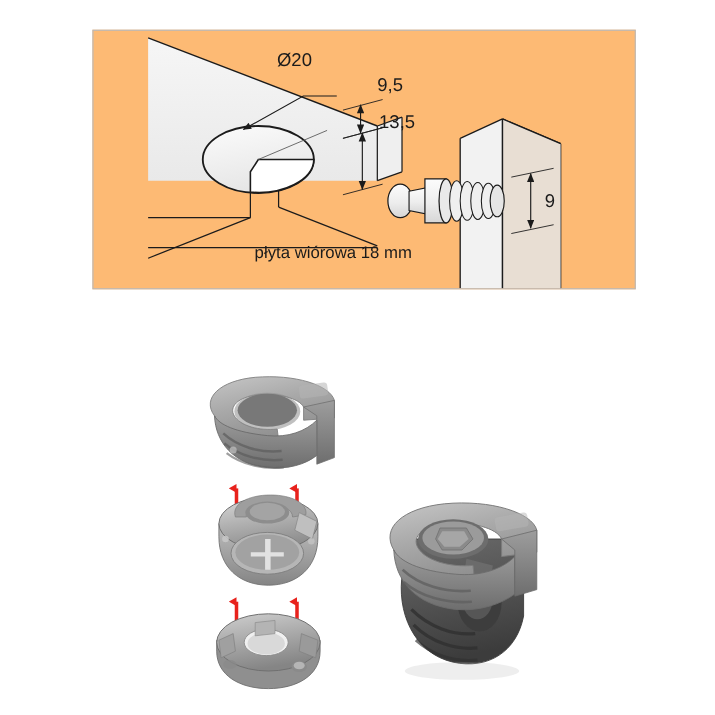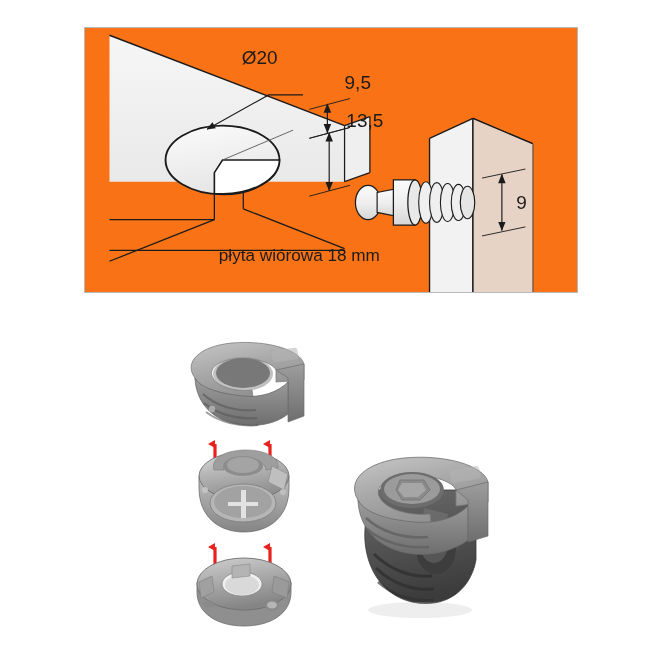--- a/index.html
+++ b/index.html
@@ -15,22 +15,22 @@
     font-family: "Liberation Sans", sans-serif;
     color: #1b1b1b;
   }
 
   
   #tech-diagram {
     position: absolute;
     left: 84px;
     top: 27px;
     width: 494px;
-    height: 266px;
-    background: #f97316;
+    height: 236px;
+    background: #fdba74;
     border: 1px solid #b9b9b9;
     box-sizing: border-box;
   }
   #tech-diagram svg {
     display: block;
     width: 100%;
     height: 100%;
   }
 
   .dim-text {

